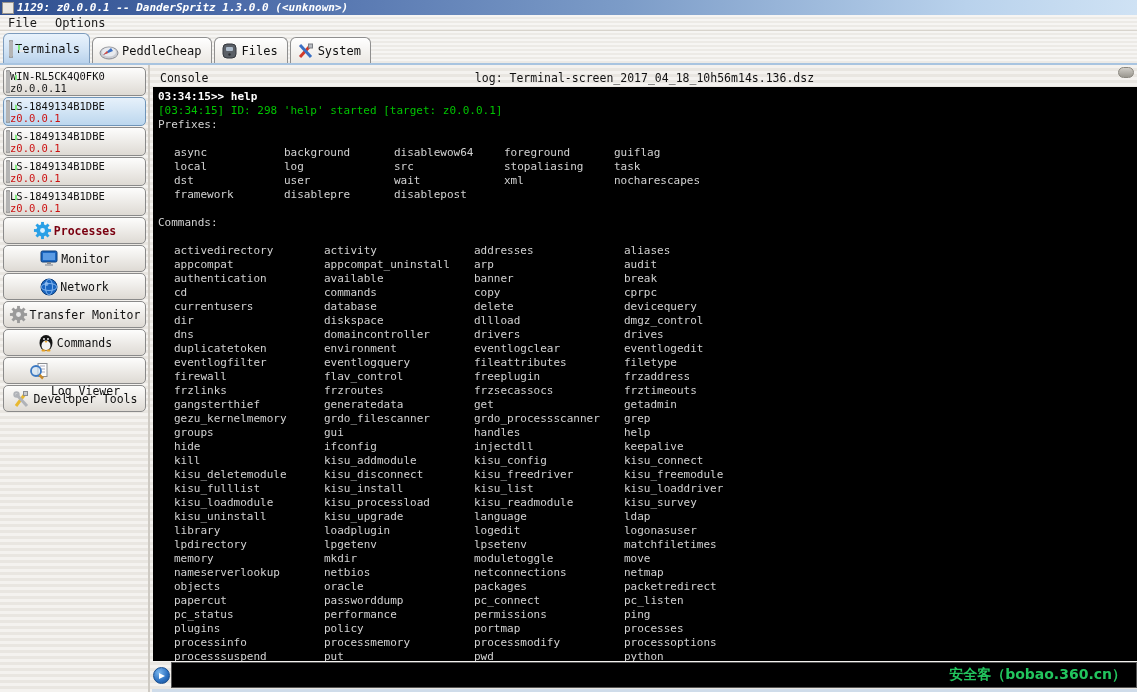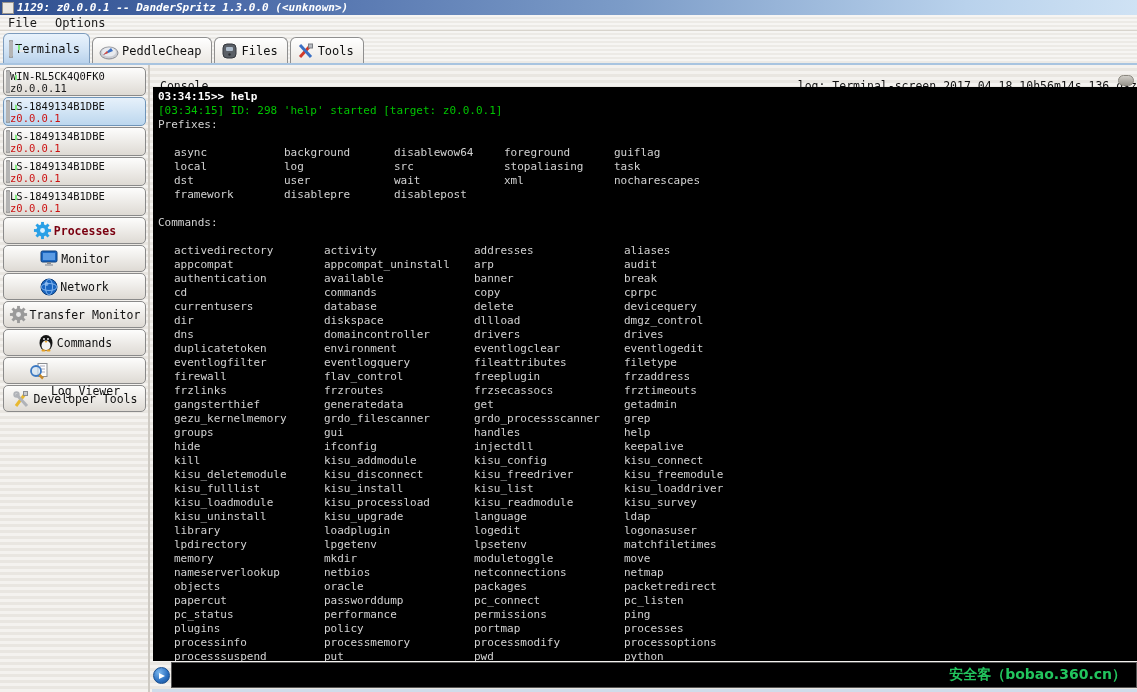--- a/index.html
+++ b/index.html
@@ -55,24 +55,24 @@
 
   .term-ico { width:22px; height:17px; background:#141414; border:2px solid #b4b4b4;
     border-radius:3px; flex:none; position:relative; }
   .term-ico:before { content:""; position:absolute; left:2px; top:2px; width:5px; height:5px;
     border-right:2px solid #7ce87c; border-bottom:2px solid transparent;
     transform:skewY(20deg); border-right-color:#7ce87c; }
   .term-ico:after { content:""; position:absolute; left:8px; top:8px; width:5px; height:2px; background:#e8e8e8; }
 
   
   .console-panel { position:absolute; left:152px; top:0; right:0; bottom:0; }
-  .console-header { position:absolute; left:0; top:12px; right:0; height:18px;
+  .console-header { position:absolute; left:0; top:4px; right:0; height:18px;
     display:flex; align-items:center; }
   .console-tab-label { font-size:11.5px; color:#111; padding-left:8px; }
-  .console-log-label { position:absolute; left:0; right:0; text-align:right; font-size:11.5px; color:#111; }
+  .console-log-label { position:absolute; left:0; right:0; text-align:center; font-size:11.5px; color:#111; }
   .win-pill { position:absolute; right:3px; top:-2px; width:16px; height:11px; border-radius:6px;
     background:linear-gradient(180deg,#cfccc6,#9a978f); border:1px solid #8a877f; cursor:pointer; }
 
   .console-output { position:absolute; left:1px; top:22px; right:0; bottom:31px; background:#000;
     overflow:hidden; padding:3px 0 0 5px; font-size:11px; line-height:14px; color:#d2d2d2;
     white-space:pre; }
   .line { height:14px; }
   .line.prompt { color:#ffffff; font-weight:bold; }
   .line.status { color:#00c400; }
   .cols .c5 { display:inline-block; width:110px; }
@@ -135,21 +135,21 @@
         <span>Files</span>
       </div>
       <div class="tab">
         <span>
           <svg width="20" height="18" viewBox="0 0 20 18">
             <line x1="4" y1="15" x2="14" y2="4" stroke="#d23a2a" stroke-width="3"></line>
             <rect x="12.5" y="2" width="4" height="4" fill="#b8bcc2" stroke="#7a7d82"></rect>
             <line x1="4" y1="3" x2="15" y2="15" stroke="#3a6fc4" stroke-width="3"></line>
           </svg>
         </span>
-        <span>Tools</span>
+        <span>System</span>
       </div>
     </div>
 
   <div class="content">
 
     <div class="sidebar">
       <div id="terminal-list">
           <div class="term-item">
             <span><span class="term-ico"></span></span>
             <span class="txt">

